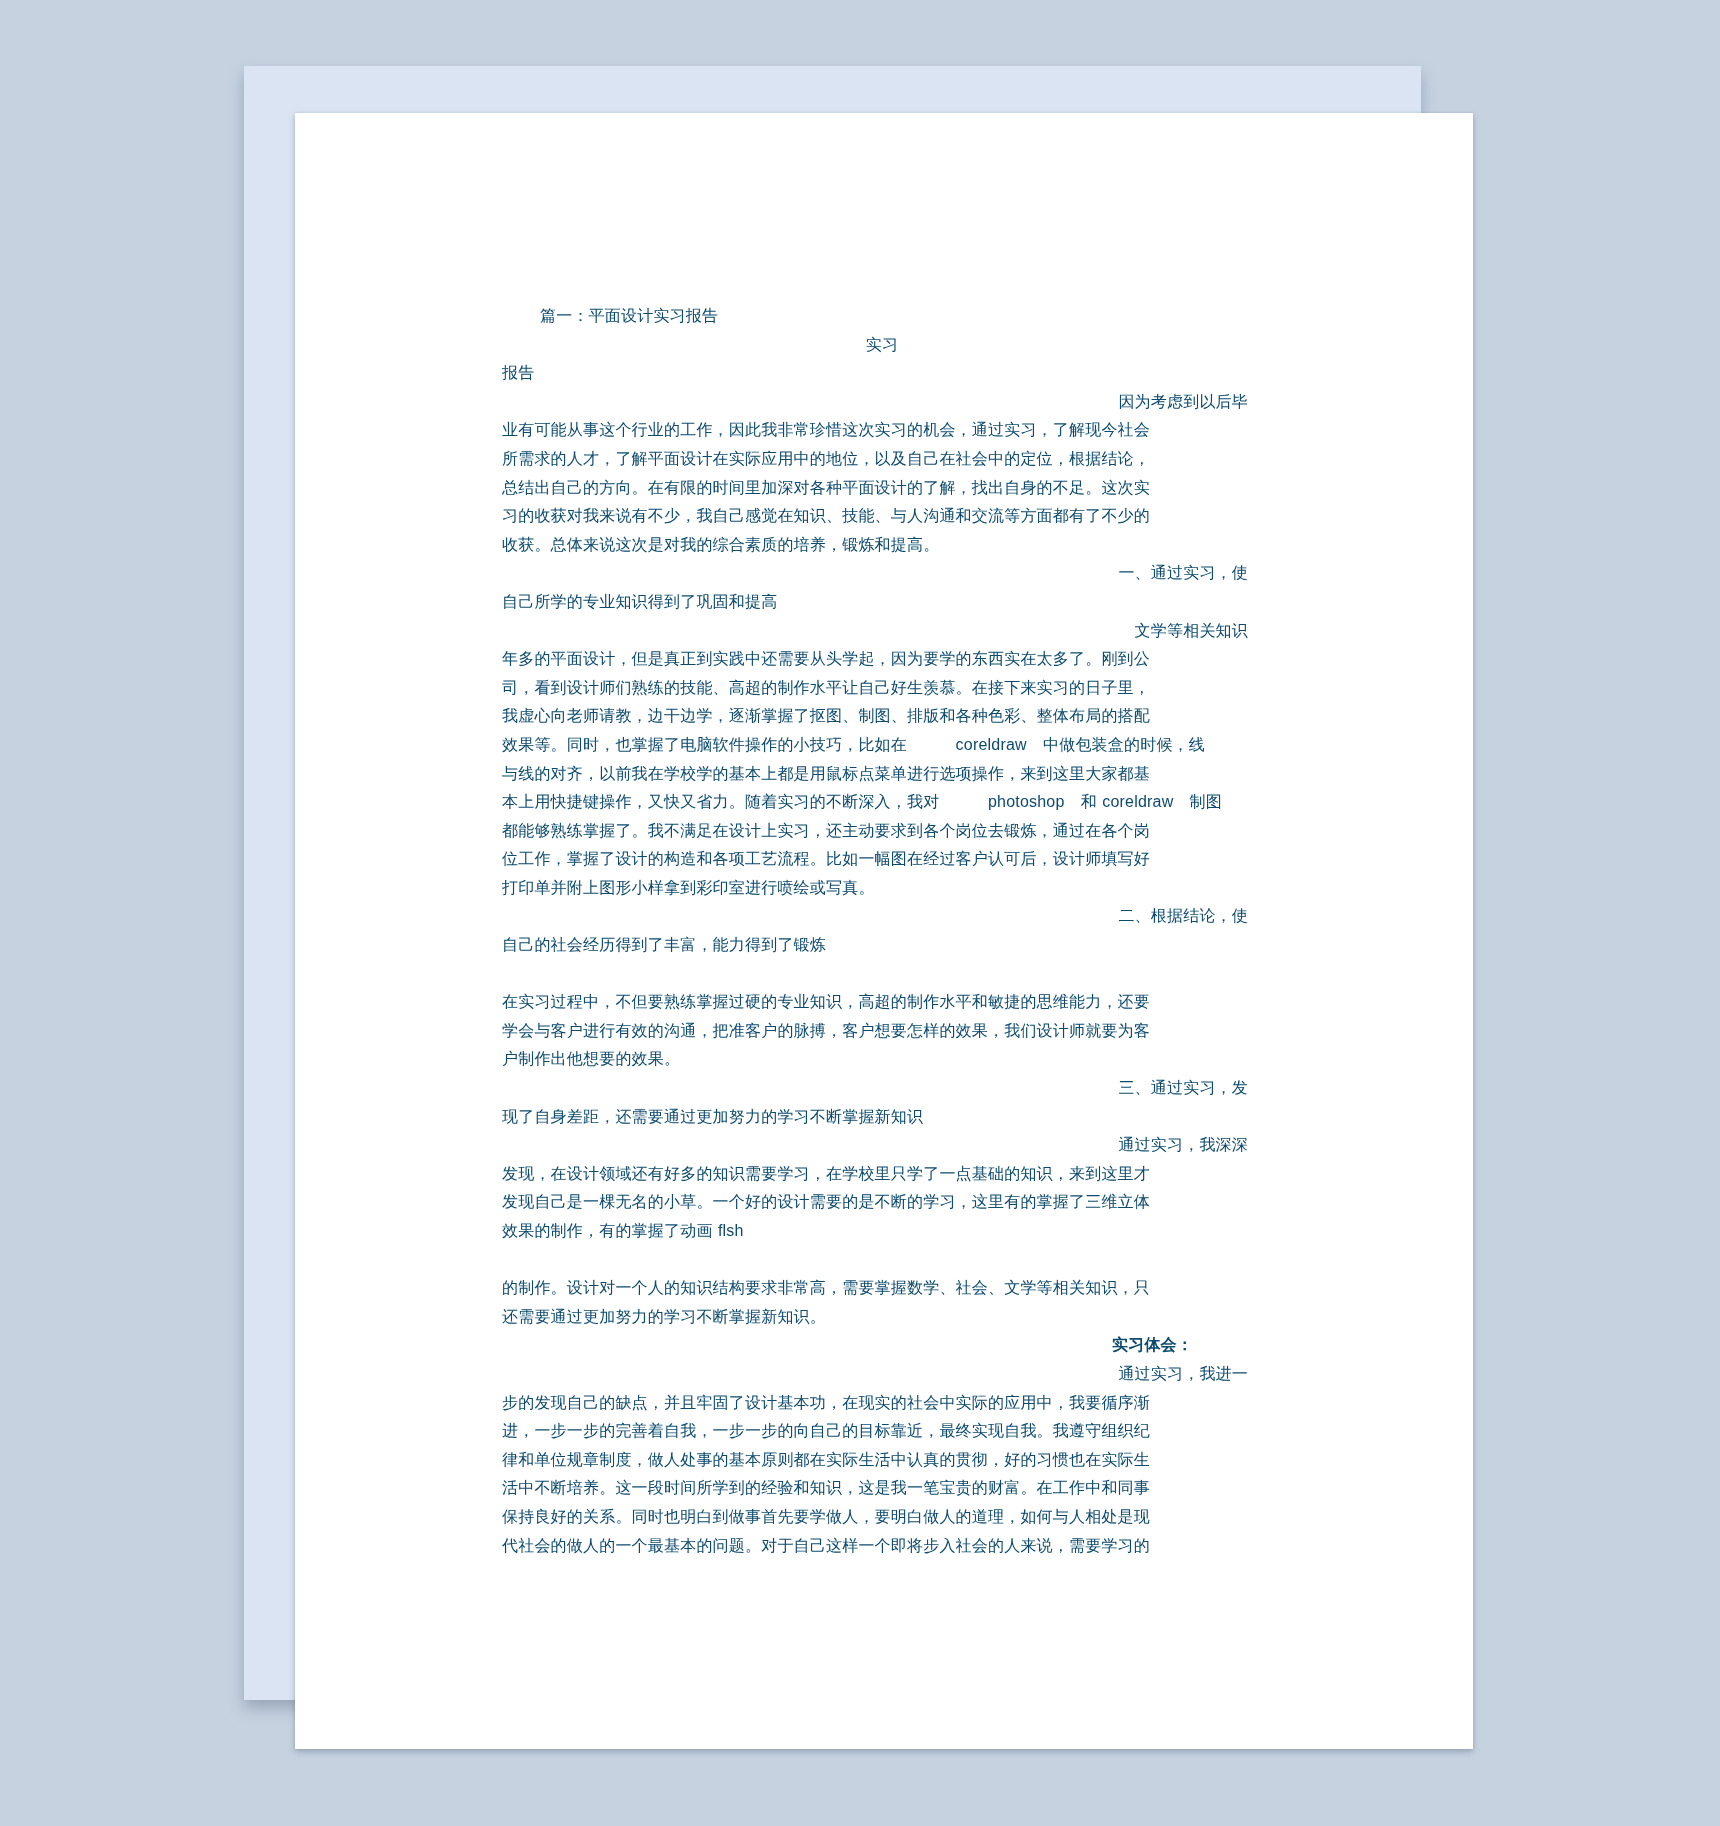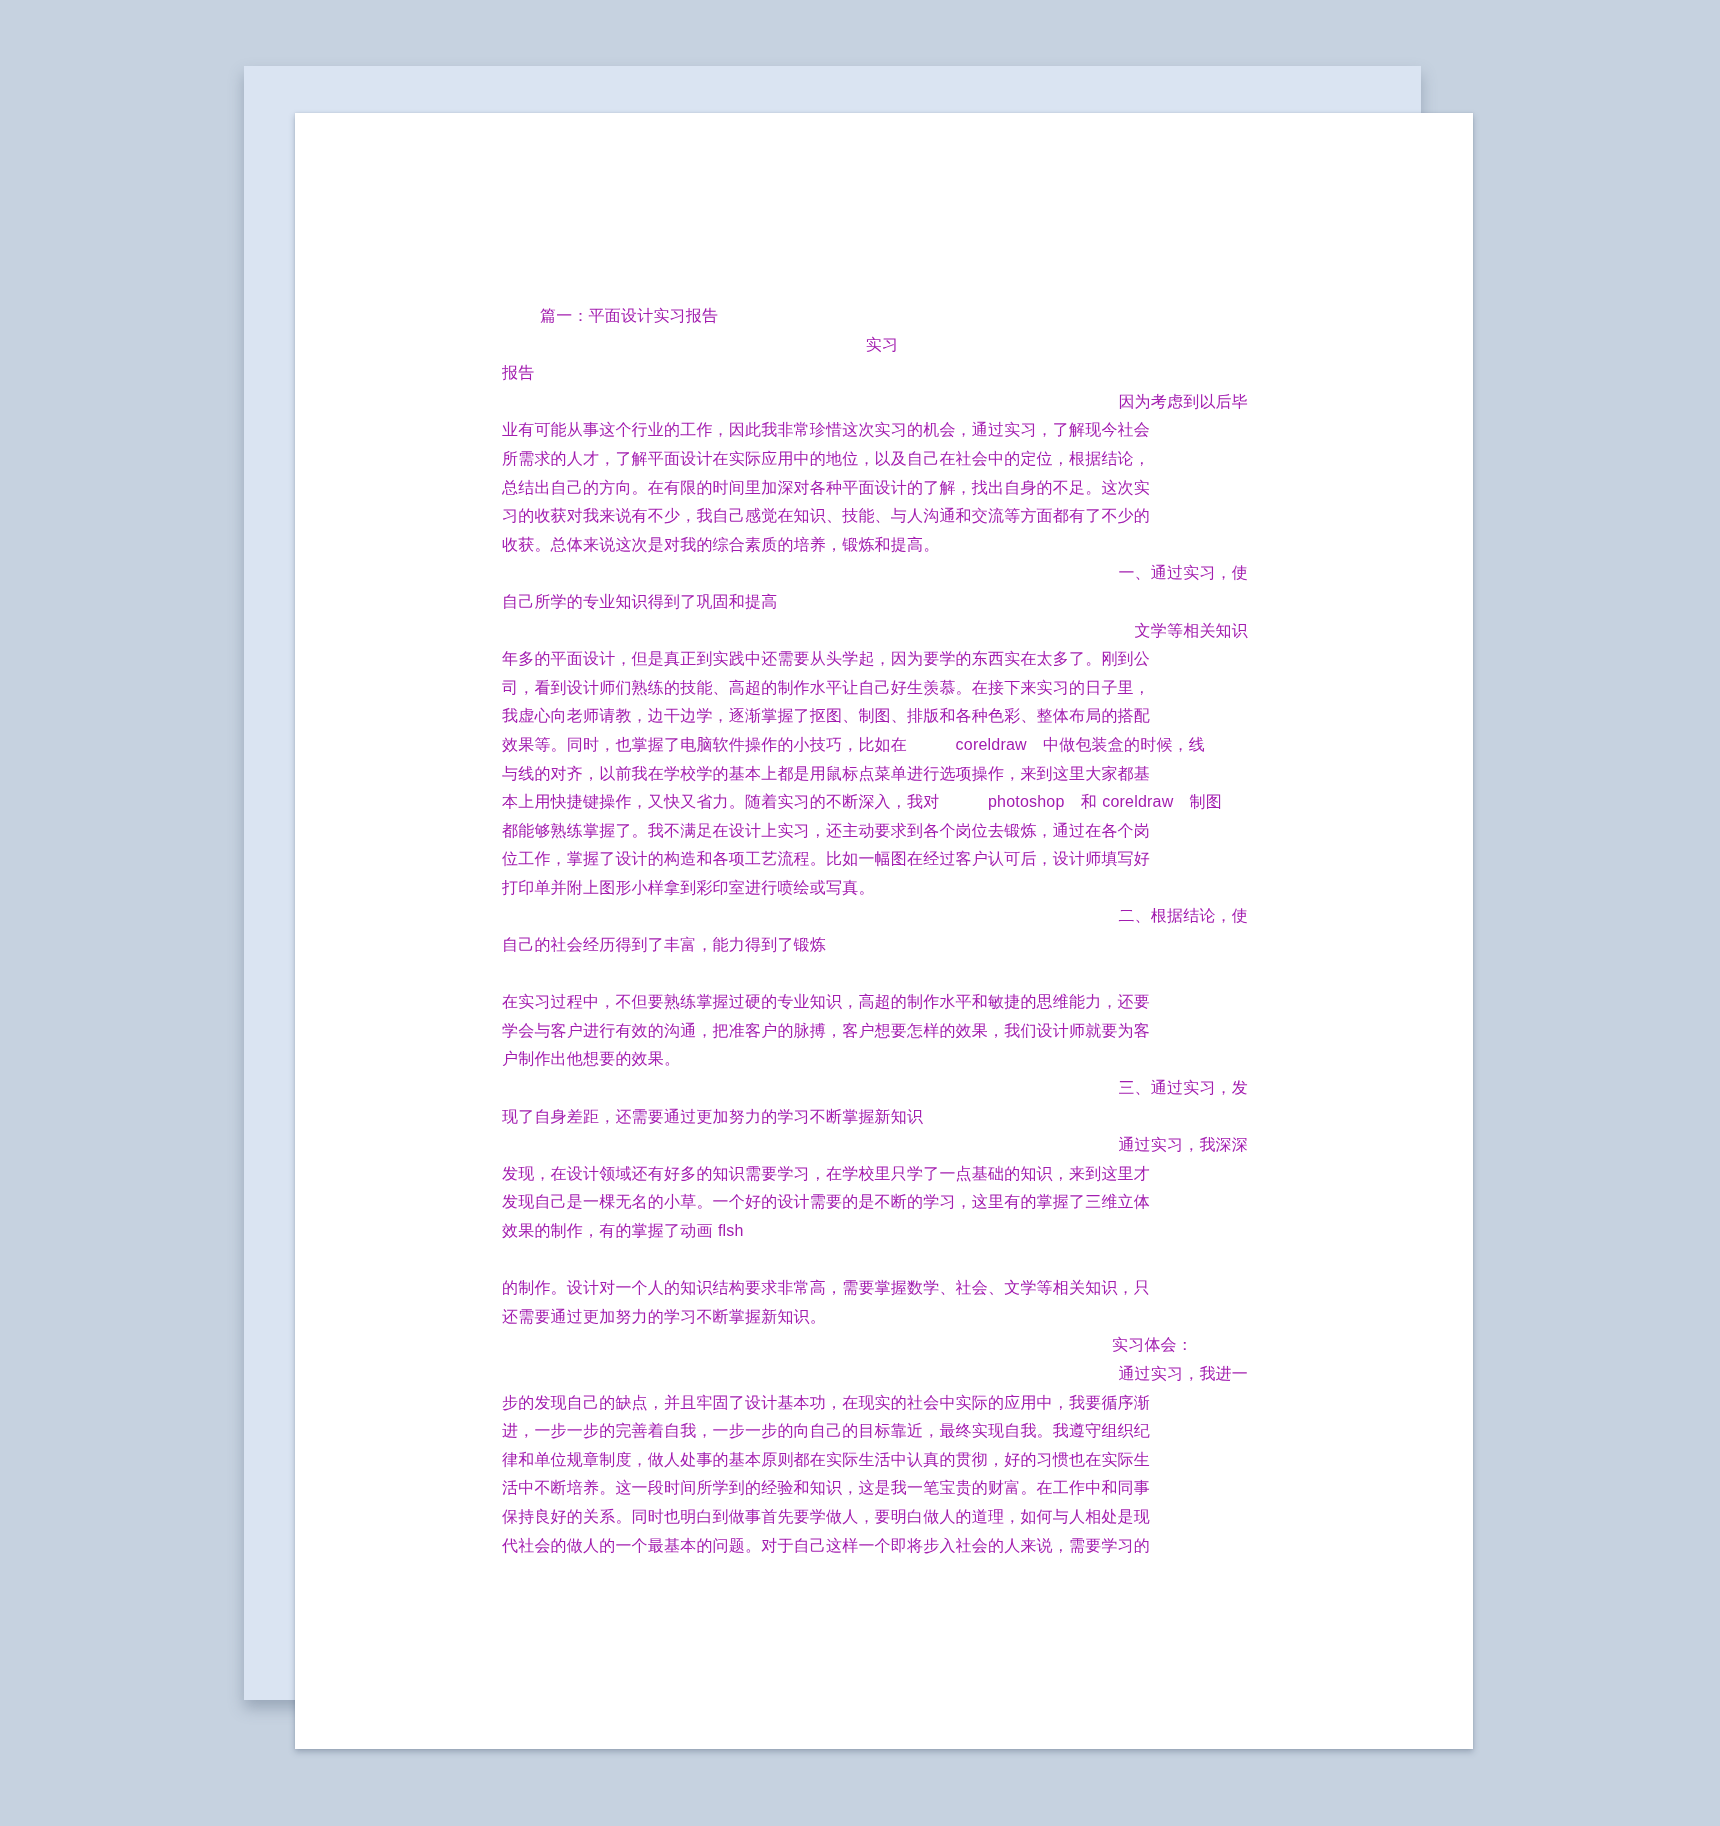--- a/index.html
+++ b/index.html
@@ -26,28 +26,28 @@
     }
     .doc {
       position: absolute;
       left: 502px; top: 302px;
       width: 760px;
     }
     .line {
       height: 28.6px;
       line-height: 28.6px;
       font-size: 16px;
-      color: #a21caf;
+      color: #0c4a6e;
       white-space: nowrap;
       letter-spacing: 0.2px;
     }
     .line.title { padding-left: 38px; }
     .line.right { text-align: center; padding-right: 0; }
     .line.right-near { text-align: right; padding-right: 14px; }
-    .line.rightish { padding-left: 610px; }
+    .line.rightish { padding-left: 610px; font-weight: bold; }
     .line.blank { height: 28.6px; }
     .latin { font-family: "Liberation Sans", "DejaVu Sans", sans-serif; font-size: 16px; }
   </style>
 </head>
 <body>
 
 <div class="back-page"></div>
 <div class="front-page"></div>
 
 <div class="doc">

